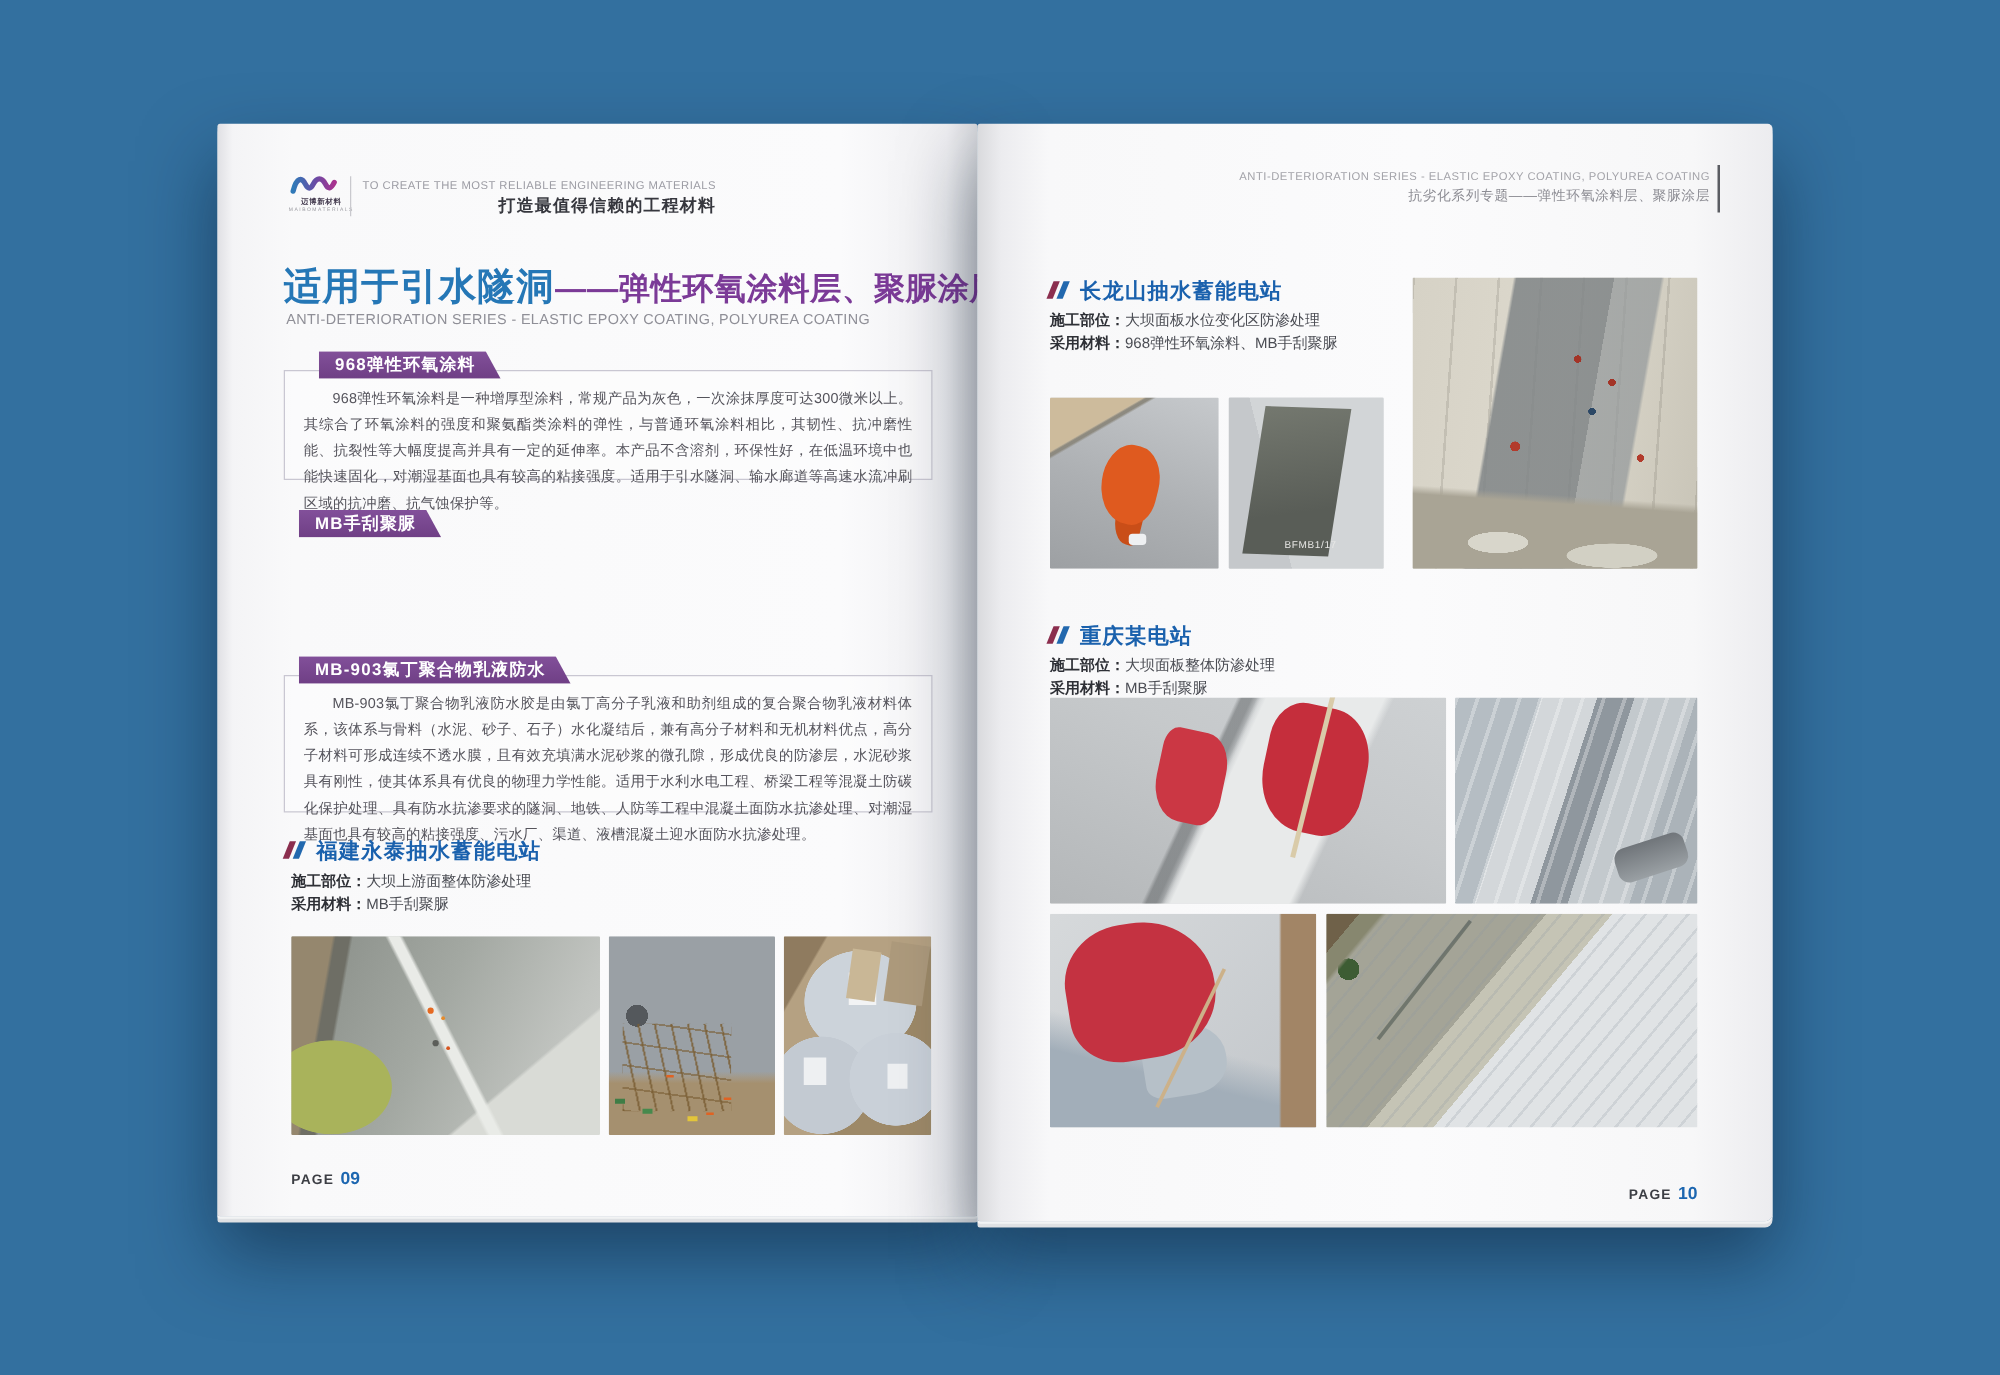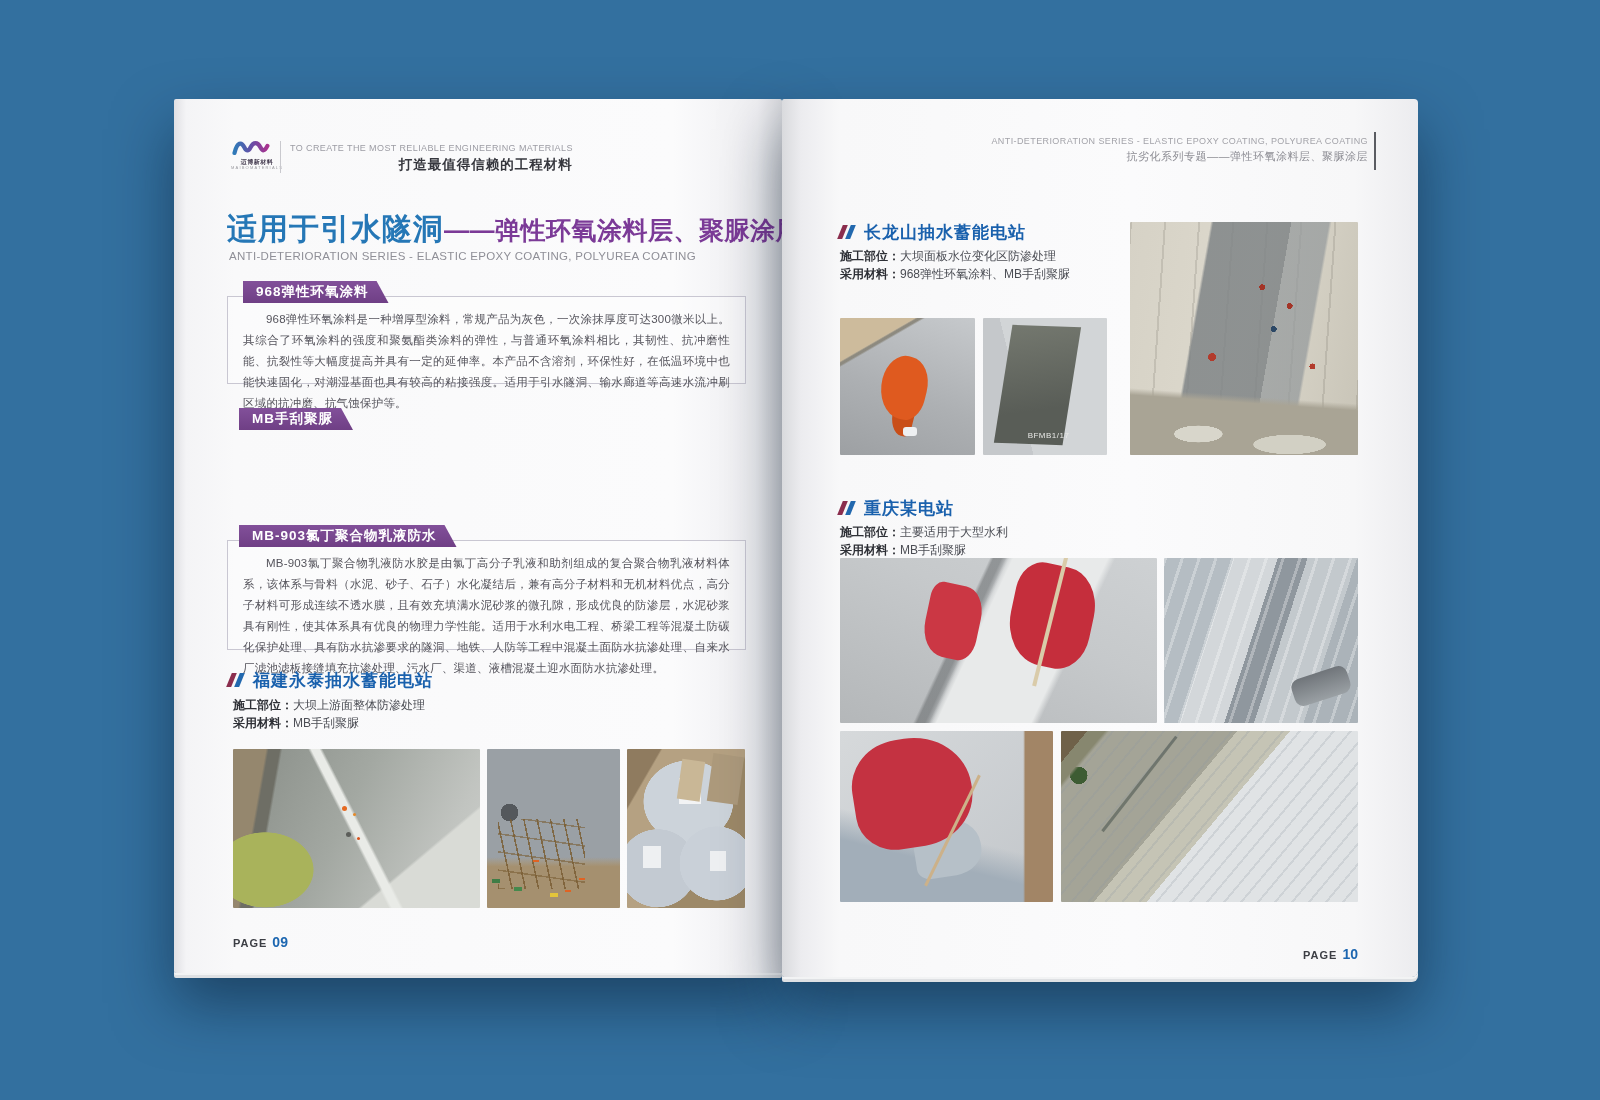--- a/index.html
+++ b/index.html
@@ -182,26 +182,26 @@
   </div>
 
   <div class="abs main-title" style="left:53px;top:110px;">
     <span class="mt-blue">适用于引水隧洞</span><span class="mt-purple">——弹性环氧涂料层、聚脲涂层</span>
   </div>
   <div class="abs subtitle" style="left:55px;top:151px;">ANTI-DETERIORATION SERIES - ELASTIC EPOXY COATING, POLYUREA COATING</div>
 
   <div class="abs sec-box" style="left:53px;top:197px;width:517px;height:86px;">
     <div class="sec-body" style="padding:12px 15px 0 15px;">968弹性环氧涂料是一种增厚型涂料，常规产品为灰色，一次涂抹厚度可达300微米以上。其综合了环氧涂料的强度和聚氨酯类涂料的弹性，与普通环氧涂料相比，其韧性、抗冲磨性能、抗裂性等大幅度提高并具有一定的延伸率。本产品不含溶剂，环保性好，在低温环境中也能快速固化，对潮湿基面也具有较高的粘接强度。适用于引水隧洞、输水廊道等高速水流冲刷区域的抗冲磨、抗气蚀保护等。</div>
   </div>
-  <div class="abs sec-tab" style="left:69px;top:182px;">968弹性环氧涂料</div>
+  <div class="abs sec-tab" style="left:81px;top:182px;">968弹性环氧涂料</div>
 
   <div class="abs sec-tab" style="left:65px;top:309px;">MB手刮聚脲</div>
 
   <div class="abs sec-box" style="left:53px;top:441px;width:517px;height:108px;">
-    <div class="sec-body" style="padding:12px 15px 0 15px;">MB-903氯丁聚合物乳液防水胶是由氯丁高分子乳液和助剂组成的复合聚合物乳液材料体系，该体系与骨料（水泥、砂子、石子）水化凝结后，兼有高分子材料和无机材料优点，高分子材料可形成连续不透水膜，且有效充填满水泥砂浆的微孔隙，形成优良的防渗层，水泥砂浆具有刚性，使其体系具有优良的物理力学性能。适用于水利水电工程、桥梁工程等混凝土防碳化保护处理、具有防水抗渗要求的隧洞、地铁、人防等工程中混凝土面防水抗渗处理、自来水厂滤池滤板接缝填充抗渗处理、污水厂、渠道、液槽混凝土迎水面防水抗渗处理。</div>
+    <div class="sec-body" style="padding:12px 15px 0 15px;">MB-903氯丁聚合物乳液防水胶是由氯丁高分子乳液和助剂组成的复合聚合物乳液材料体系，该体系与骨料（水泥、砂子、石子）水化凝结后，兼有高分子材料和无机材料优点，高分子材料可形成连续不透水膜，且有效充填满水泥砂浆的微孔隙，形成优良的防渗层，水泥砂浆具有刚性，使其体系具有优良的物理力学性能。适用于水利水电工程、桥梁工程等混凝土防碳化保护处理、具有防水抗渗要求的隧洞、地铁、人防等工程中混凝土面防水抗渗处理、对潮湿基面也具有较高的粘接强度、污水厂、渠道、液槽混凝土迎水面防水抗渗处理。</div>
   </div>
   <div class="abs sec-tab" style="left:65px;top:426px;">MB-903氯丁聚合物乳液防水</div>
 
   <div class="abs pj-title" style="left:55px;top:570px;">
     <span class="slashes"><span class="slash red"></span><span class="slash blue"></span></span><span>福建永泰抽水蓄能电站</span>
   </div>
   <div class="abs meta" style="left:59px;top:598px;">
     <span class="lbl">施工部位：</span><span>大坝上游面整体防渗处理</span>
   </div>
   <div class="abs meta" style="left:59px;top:616px;">
@@ -238,21 +238,21 @@
   <div class="abs ph" id="rp1s1" style="left:58px;top:219px;width:135px;height:137px;"></div>
   <div class="abs ph" id="rp1s2" style="left:201px;top:219px;width:124px;height:137px;">
     <span class="ph-caption">BFMB1/17</span>
   </div>
   <div class="abs ph" id="rp1L" style="left:348px;top:123px;width:228px;height:233px;"></div>
 
   <div class="abs pj-title" style="left:58px;top:398px;">
     <span class="slashes"><span class="slash red"></span><span class="slash blue"></span></span><span>重庆某电站</span>
   </div>
   <div class="abs meta" style="left:58px;top:425px;">
-    <span class="lbl">施工部位：</span><span>主要适用于大型水利</span>
+    <span class="lbl">施工部位：</span><span>大坝面板整体防渗处理</span>
   </div>
   <div class="abs meta" style="left:58px;top:443px;">
     <span class="lbl">采用材料：</span><span>MB手刮聚脲</span>
   </div>
 
   <div class="abs ph" id="rp2A" style="left:58px;top:459px;width:317px;height:165px;"></div>
   <div class="abs ph" id="rp2B" style="left:382px;top:459px;width:194px;height:165px;"></div>
   <div class="abs ph" id="rp2C" style="left:58px;top:632px;width:213px;height:171px;"></div>
   <div class="abs ph" id="rp2D" style="left:279px;top:632px;width:297px;height:171px;"></div>
 

